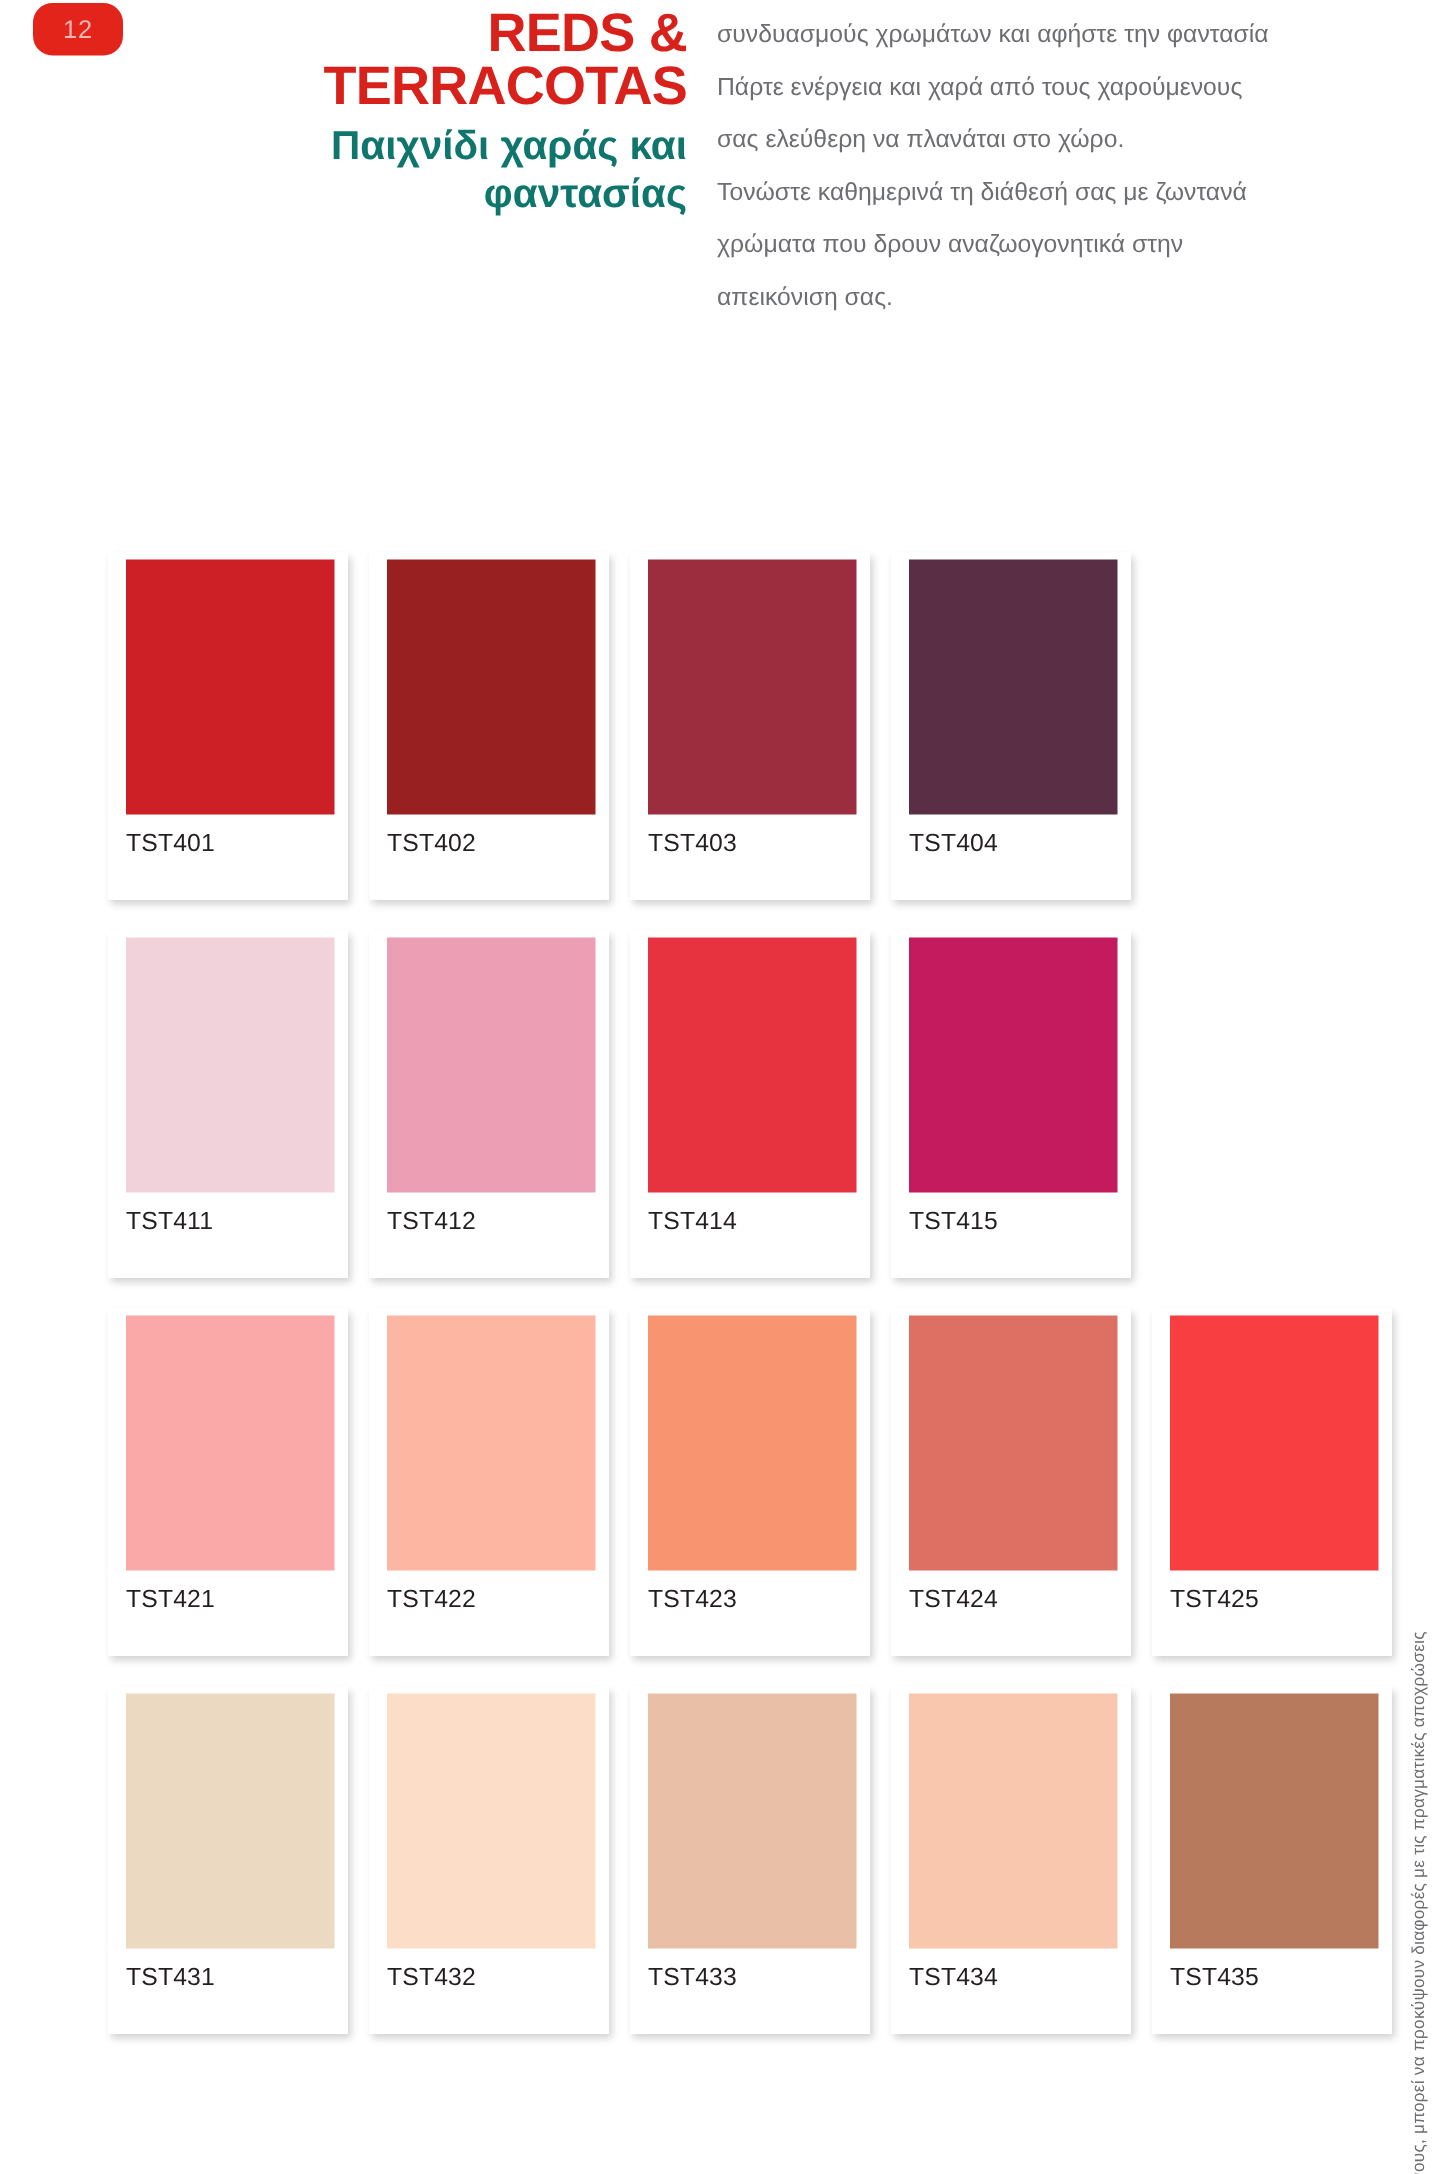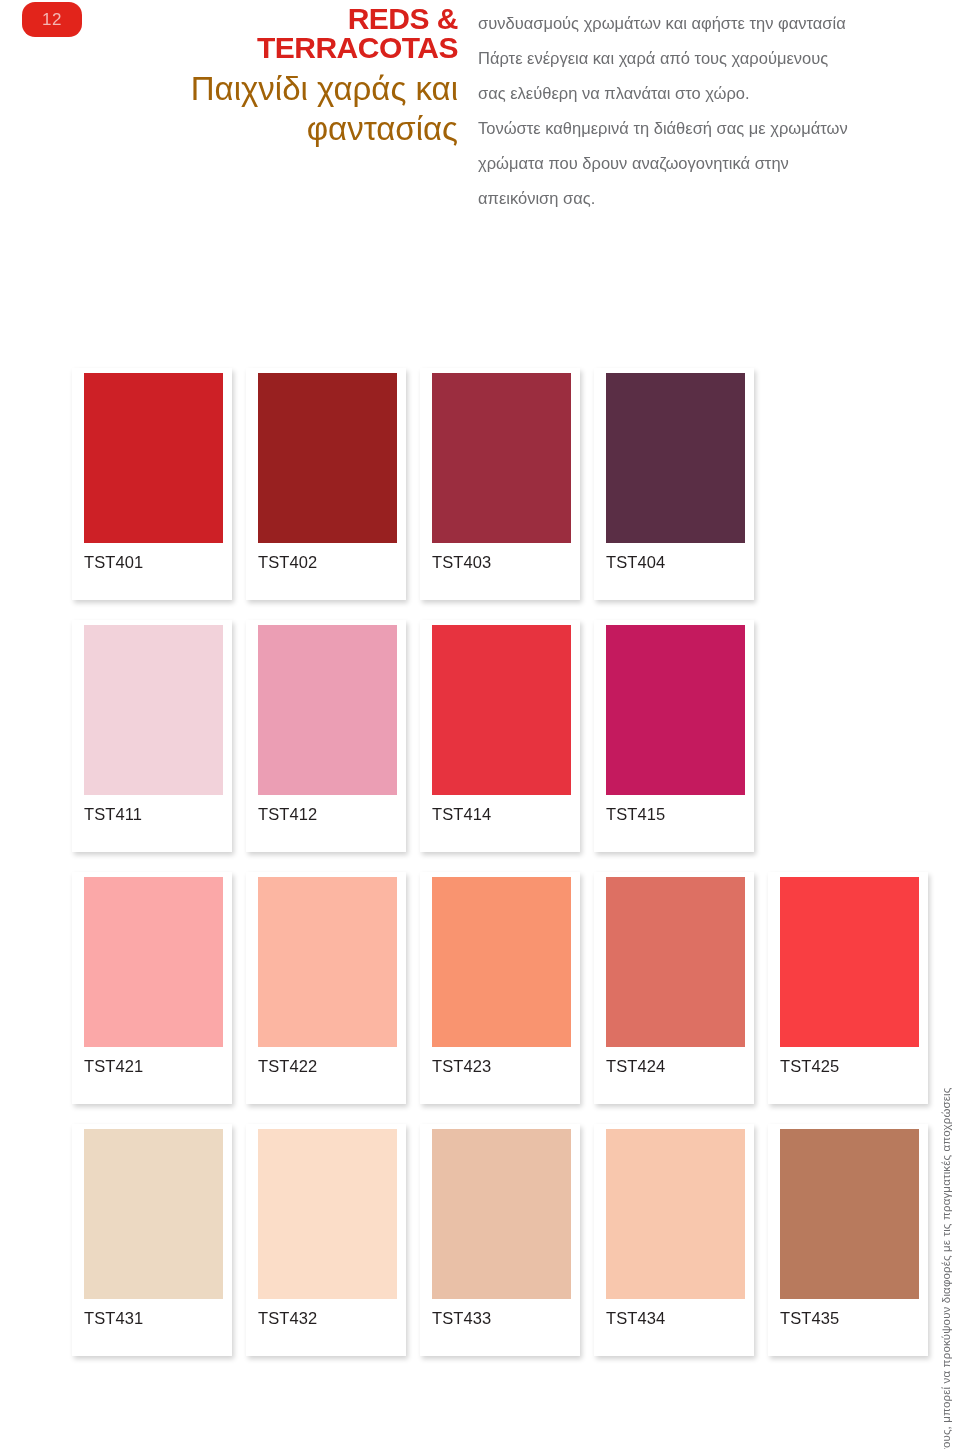--- a/index.html
+++ b/index.html
@@ -41,32 +41,32 @@
   
   .header {
     position: absolute;
     left: 100px;
     top: 4px;
     width: 358px;
     text-align: right;
   }
   .title {
     color: #d9211b;
-    font-size: 30px;
+    font-size: 36px;
     line-height: 0.98;
     font-weight: 700;
     letter-spacing: -0.5px;
     margin: 0;
     font-family: "Liberation Sans", "DejaVu Sans", sans-serif;
   }
   .subtitle {
-    color: #a16207;
-    font-size: 33px;
+    color: #0f766e;
+    font-size: 27px;
     line-height: 1.22;
-    font-weight: 400;
+    font-weight: 700;
     margin: 6px 0 0 0;
     font-family: "Liberation Sans", "DejaVu Sans", sans-serif;
   }
 
   
   .intro {
     position: absolute;
     left: 478px;
     top: 6px;
     width: 420px;
@@ -150,21 +150,21 @@
   <p class="subtitle">
     <span>Παιχνίδι χαράς και</span><br>
     <span>φαντασίας</span>
   </p>
 </div>
 
 <div class="intro">
   <p>συνδυασμούς χρωμάτων και αφήστε την φαντασία</p>
   <p>Πάρτε ενέργεια και χαρά από τους χαρούμενους</p>
   <p>σας ελεύθερη να πλανάται στο χώρο.</p>
-  <p>Τονώστε καθημερινά τη διάθεσή σας με χρωμάτων</p>
+  <p>Τονώστε καθημερινά τη διάθεσή σας με ζωντανά</p>
   <p>χρώματα που δρουν αναζωογονητικά στην</p>
   <p>απεικόνιση σας.</p>
 </div>
 
 <div class="grid" id="swatch-grid">
     <div class="swatch-row">
       <div class="swatch-card">
         <div class="swatch-color" style="background: rgb(205, 32, 38);"></div>
         <div class="swatch-label">TST401</div>
       </div>

